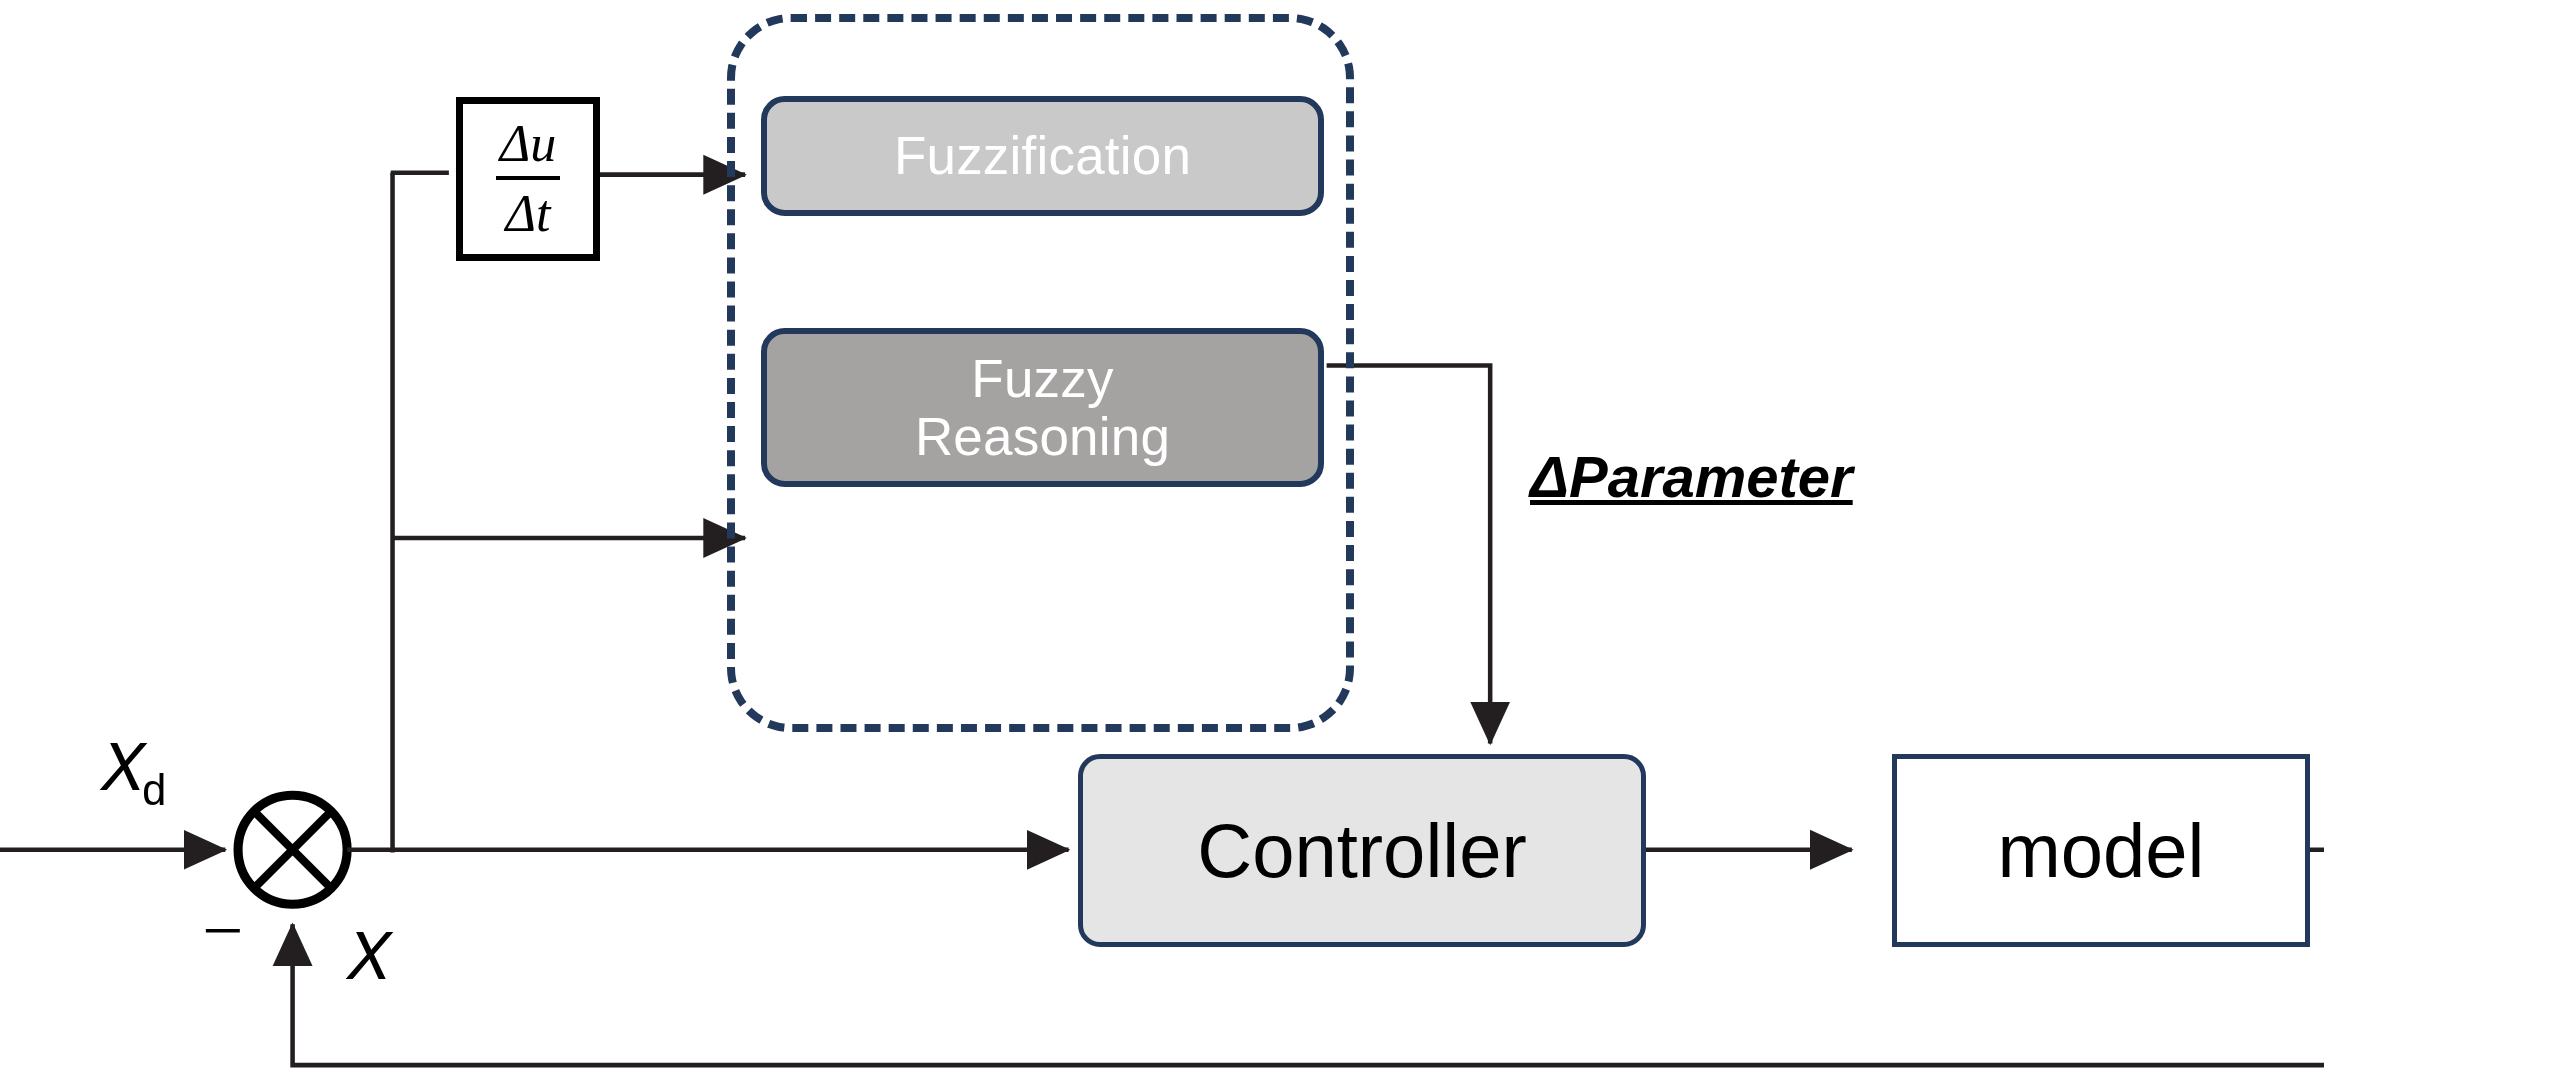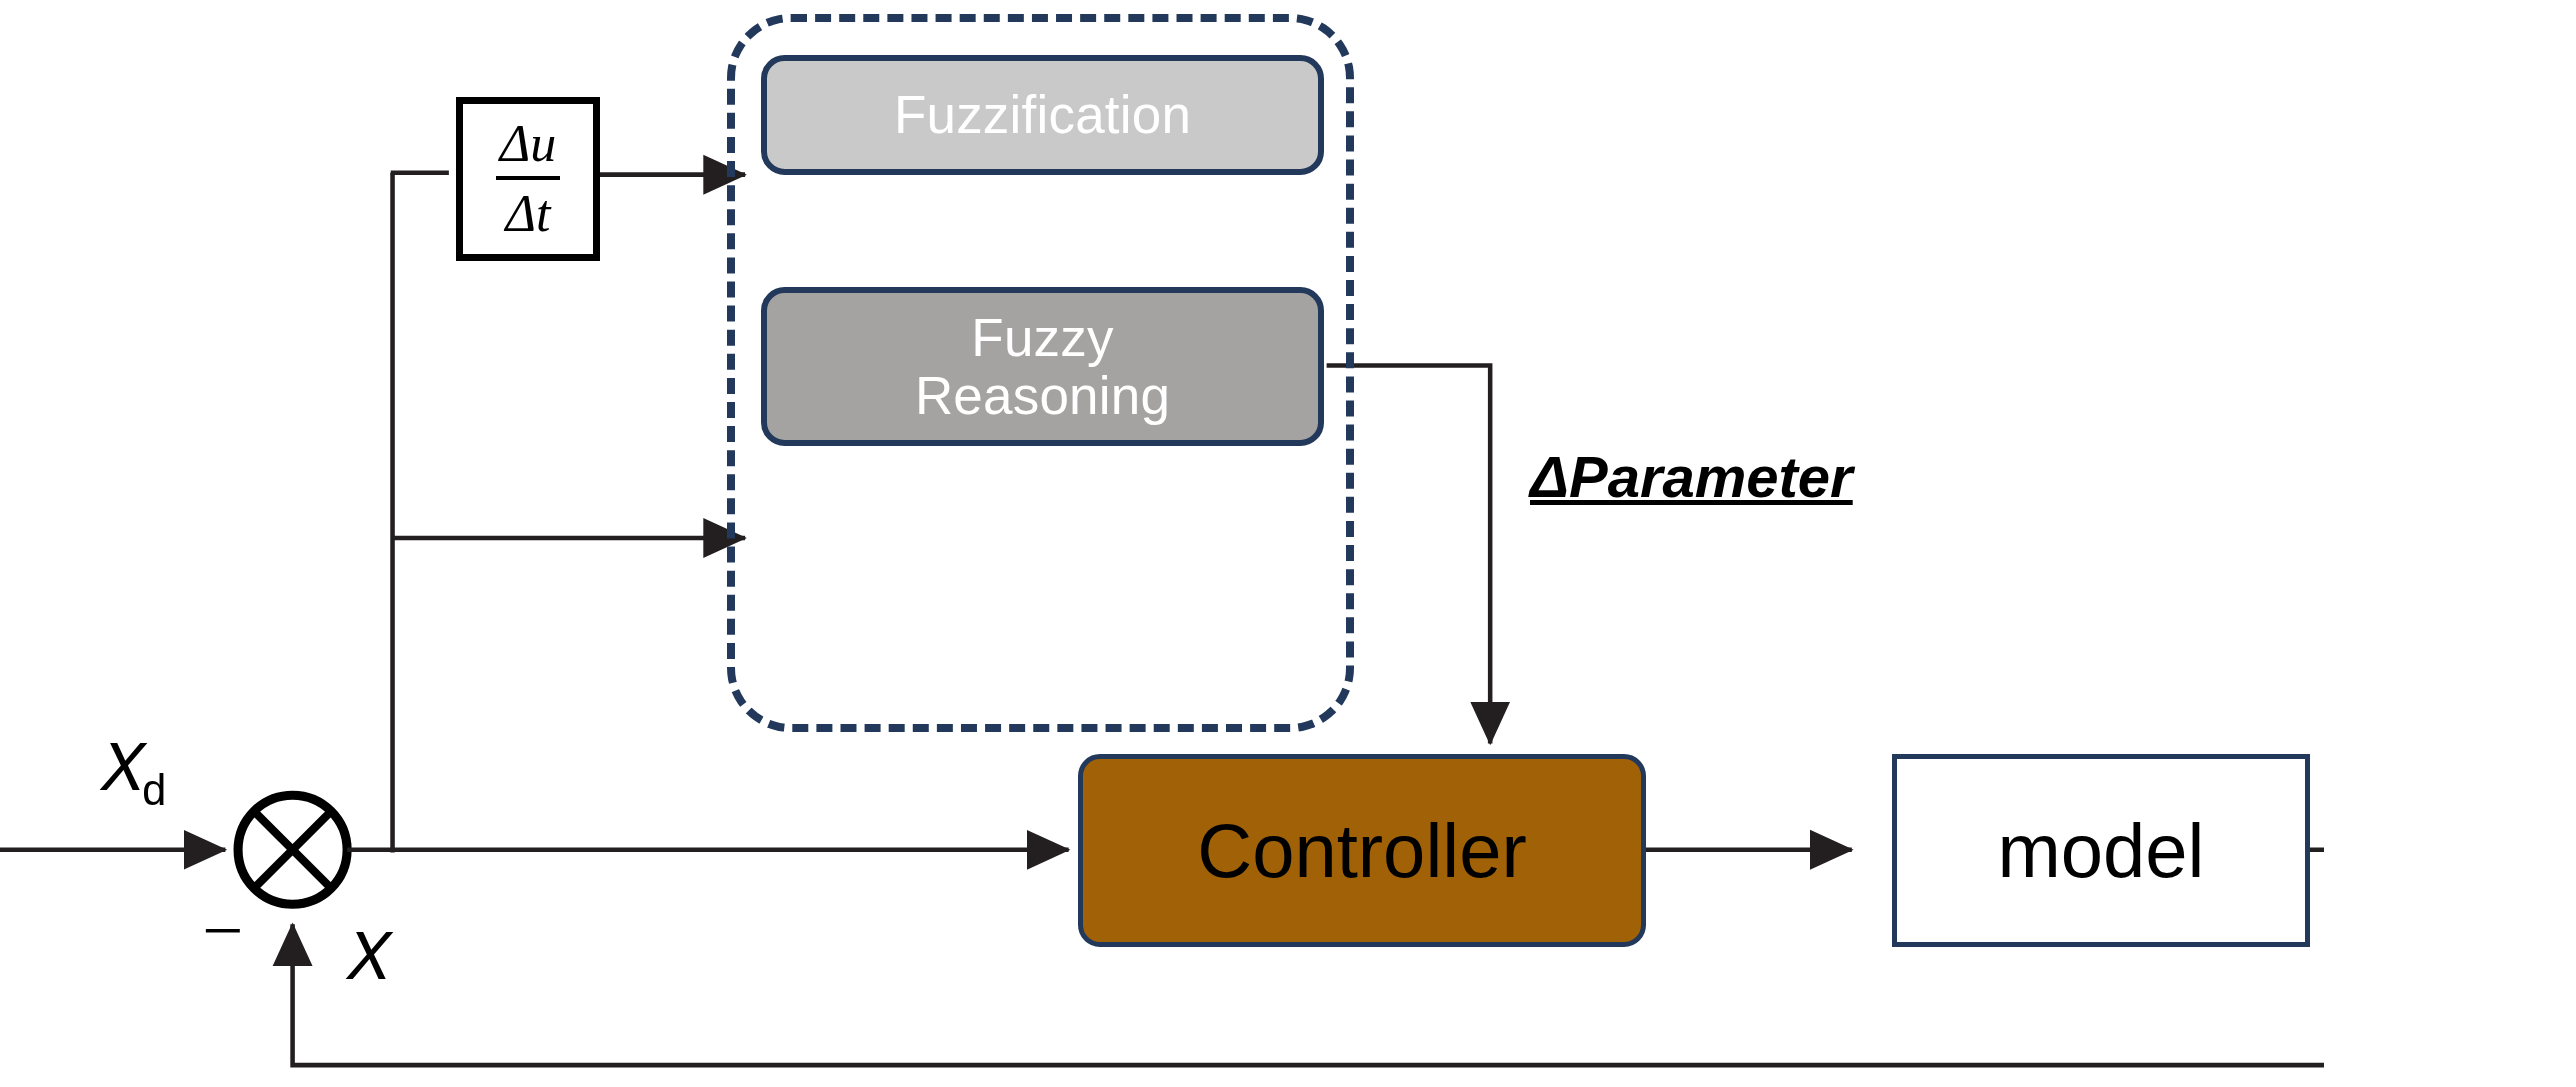--- a/index.html
+++ b/index.html
@@ -43,20 +43,21 @@
     border-radius: 23.6px;
     box-sizing: border-box;
     display: flex;
     align-items: center;
     justify-content: center;
     text-align: center;
     color: #ffffff;
     font-size: 53px;
     line-height: 1.08;
     letter-spacing: 0.2px;
+    margin-top: 41px;
   }
   #box-fuzzification {
     left: 761px; top: 55px; width: 563px; height: 120px;
     background: #c9c9c9;
   }
   #box-fuzzy-reasoning {
     left: 761px; top: 287px; width: 563px; height: 159px;
     background: #a5a2a2;
   }
   #box-defuzzification {
@@ -96,21 +97,21 @@
   }
   .frac .den { display: block; padding: 1.8px 5.5px 0 5.5px; }
 
   
   #box-controller {
     position: absolute;
     left: 1078px; top: 754px; width: 568px; height: 193px;
     border: 5.5px solid #23395b;
     border-radius: 22px;
     box-sizing: border-box;
-    background: #a16207;
+    background: #e5e5e5;
     display: flex; align-items: center; justify-content: center;
     font-size: 76px;
     color: #000;
   }
   #box-model {
     position: absolute;
     left: 1861px; top: 754px; width: 418px; height: 193px;
     border: 5.5px solid #23395b;
     box-sizing: border-box;
     background: #ffffff;

